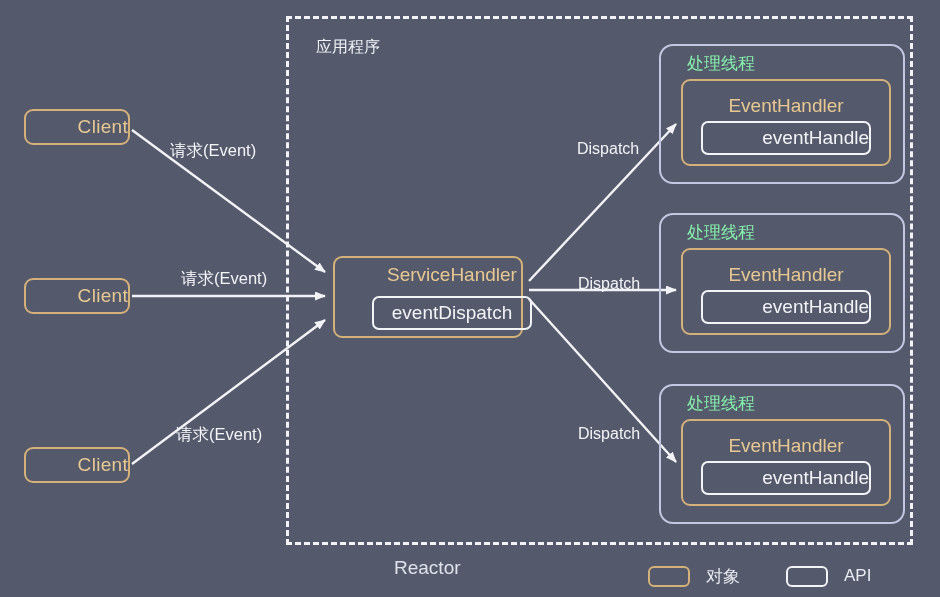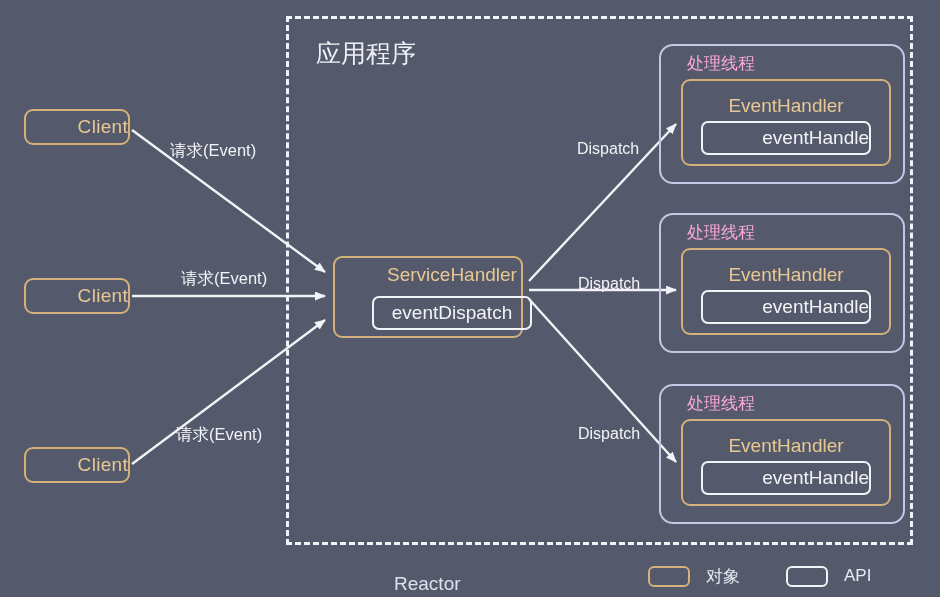--- a/index.html
+++ b/index.html
@@ -84,21 +84,21 @@
   .thread-group {
     width: 246px;
     height: 140px;
     display: block;
   }
   .tg-title {
     position: absolute;
     left: 26px;
     top: 6px;
     font-size: 17px;
-    color: #f9a8d4;
+    color: #86efac;
     line-height: 24px;
   }
   .event-handler {
     position: absolute;
     left: 20px;
     top: 33px;
     width: 210px;
     height: 87px;
     flex-direction: column;
     justify-content: flex-start;
@@ -123,21 +123,21 @@
     color: #f2f3f7;
     font-size: 16px;
     white-space: nowrap;
   }
   .label-cn {
     font-size: 16.5px;
   }
   .app-label {
     position: absolute;
     color: #eef0f6;
-    font-size: 25px;
+    font-size: 16px;
     white-space: nowrap;
   }
   .reactor-label {
     position: absolute;
     color: #dfe2ec;
     font-size: 19px;
     white-space: nowrap;
   }
   
   .legend {
@@ -186,21 +186,21 @@
 
     <line x1="529" y1="290" x2="676" y2="290" stroke="#f2f3f7" stroke-width="2.4" marker-end="url(#arrowhead)"></line>
 
     <line x1="529" y1="299" x2="676" y2="462" stroke="#f2f3f7" stroke-width="2.4" marker-end="url(#arrowhead)"></line>
   </svg>
 
   <div class="dashed-box" style="left:286px; top:16px; width:627px; height:529px;"></div>
 
   <div class="app-label" style="left:316px; top:37px;">应用程序</div>
 
-  <div class="reactor-label" style="left:394px; top:557px;margin-top:16px;">Reactor</div>
+  <div class="reactor-label" style="left:394px; top:557px;">Reactor</div>
 
   <div class="box obj-box client" style="left:24px; top:109px;">
     <span>Client</span>
   </div>
   <div class="box obj-box client" style="left:24px; top:278px;">
     <span>Client</span>
   </div>
   <div class="box obj-box client" style="left:24px; top:447px;">
     <span>Client</span>
   </div>

